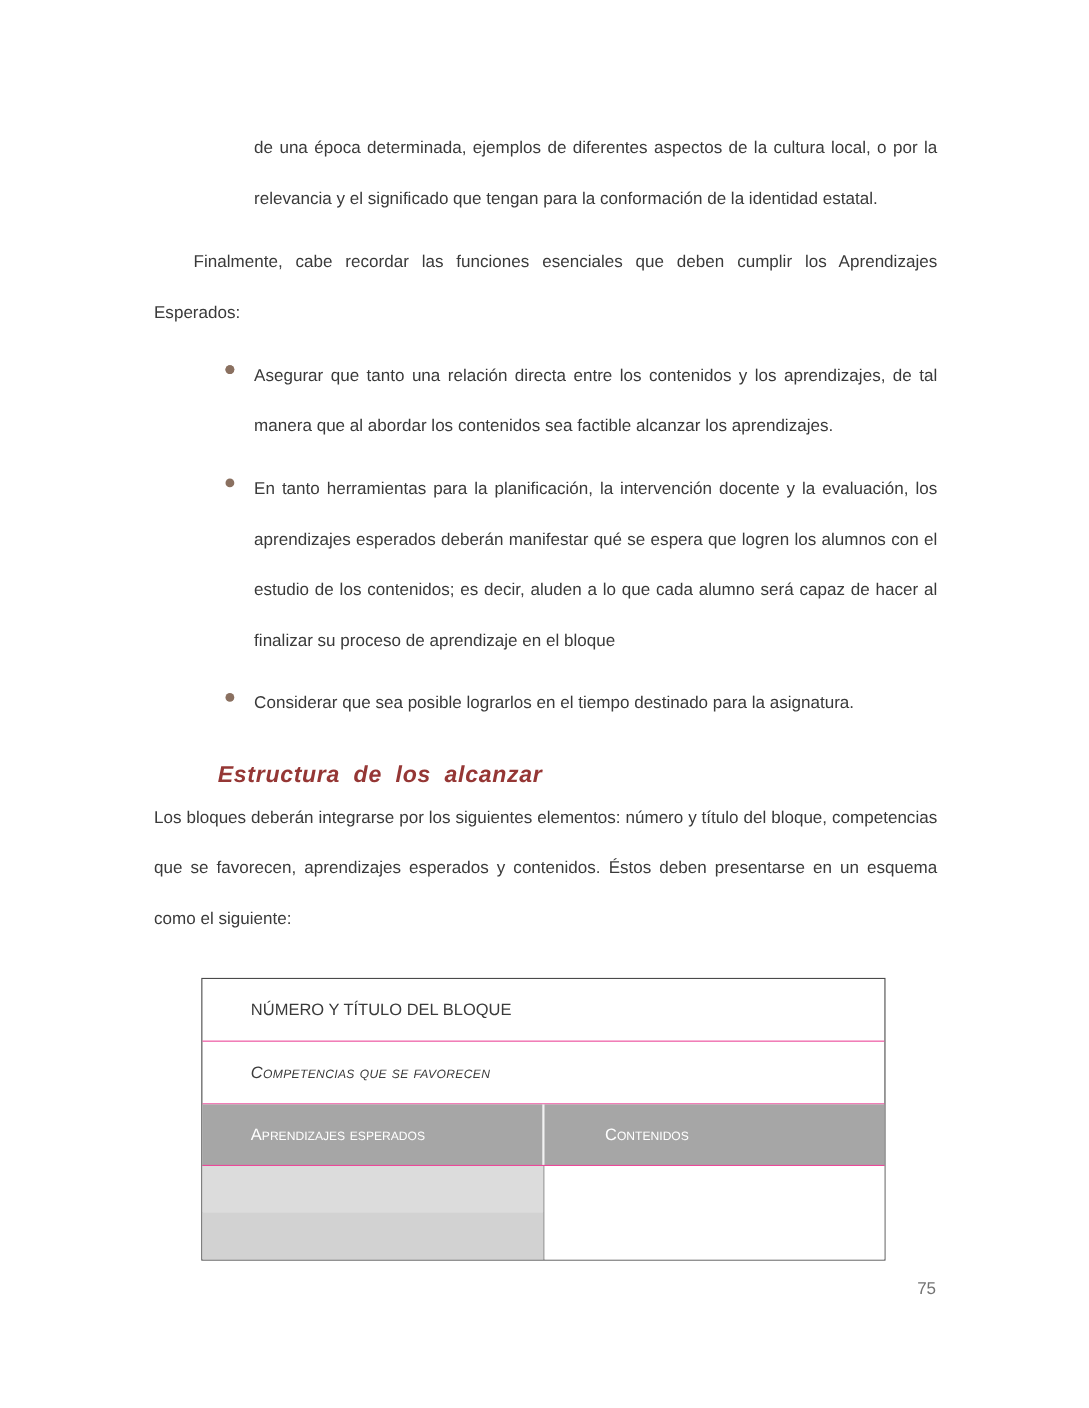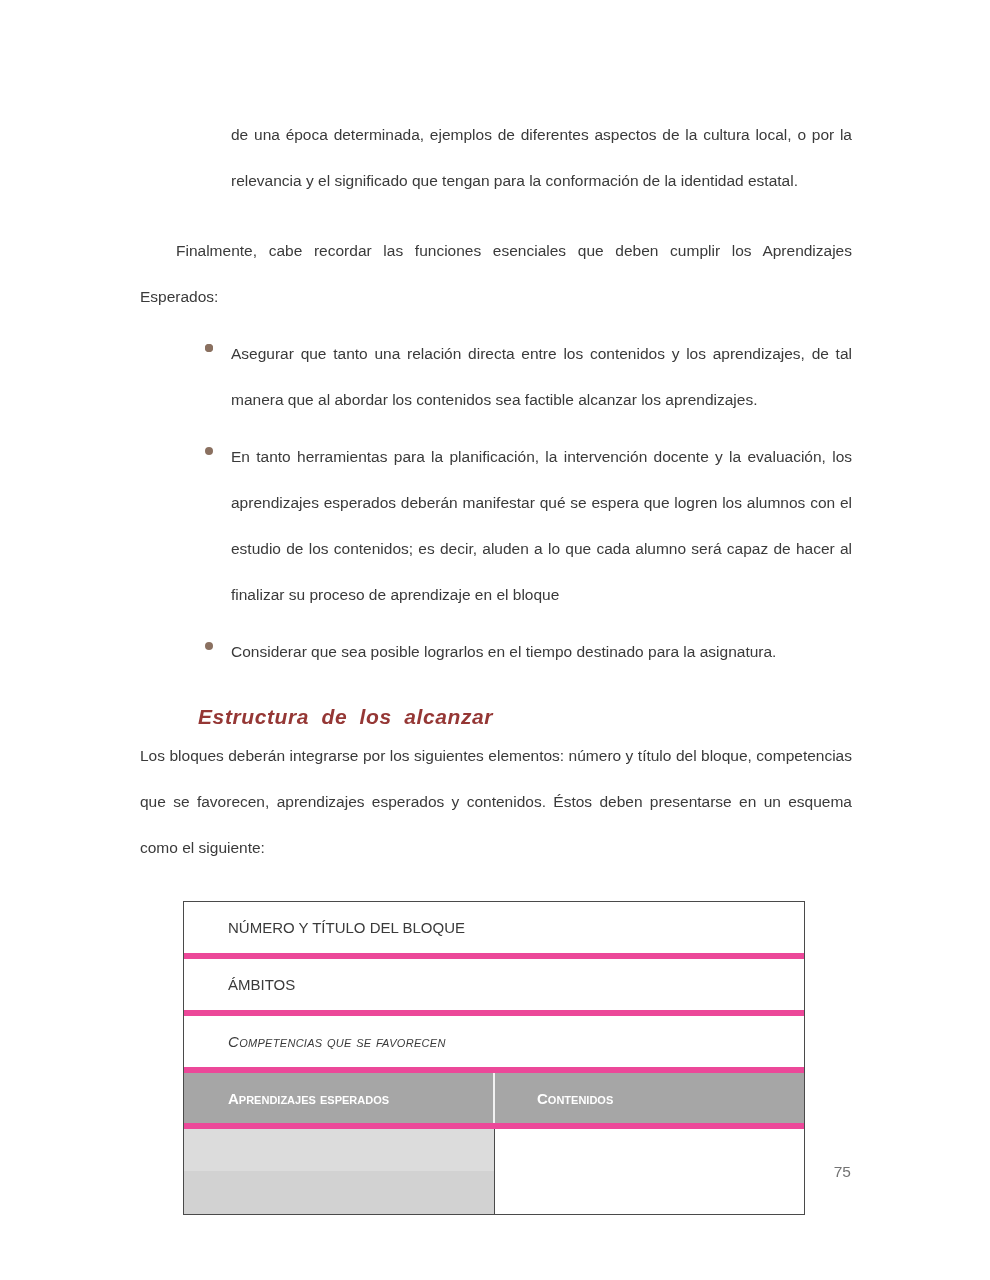--- a/index.html
+++ b/index.html
@@ -17,21 +17,21 @@
     left: 140px;
     top: 112px;
     width: 712px;
   }
   p, li { font-size: 15.5px; line-height: 46px; margin: 0; }
   .p-continuation {
     margin-left: 91px;
     text-align: justify;
   }
   .p-finalmente {
-    margin-top: 24px;
+    margin-top: 12px;
     text-indent: 36px;
     text-align: justify;
   }
   ul.bullets { list-style: none; margin: 9px 0 0 0; padding: 0; }
   li.bullet-item {
     position: relative;
     padding-left: 91px;
     margin-bottom: 11px;
     text-align: justify;
   }
@@ -60,58 +60,58 @@
   .schema {
     margin: 30px 0 0 43px;
     width: 622px;
     border: 1px solid #4a4a4a;
     box-sizing: border-box;
   }
   .srow {
     box-sizing: border-box;
     display: flex;
     align-items: center;
-    border-bottom: 6px solid #ec4899;
+    border-bottom: 1px solid #ec4899;
   }
   .srow:last-child { border-bottom: none; }
   .row-simple {
     height: 57px;
     padding-left: 44px;
     font-size: 15px;
   }
   .row-competencias {
     height: 57px;
     padding-left: 44px;
     font-size: 15px;
     font-variant: small-caps;
     letter-spacing: 0.3px;
     font-style: italic;
   }
   .header-row {
     height: 56px;
     background: #a6a6a6;
     color: #ffffff;
-    font-weight: bold;
+    font-weight: normal;
     font-variant: small-caps;
     font-size: 15px;
     align-items: stretch;
   }
   .header-cell {
     display: flex;
     align-items: center;
     box-sizing: border-box;
   }
   .header-left {
     width: 311px;
     padding-left: 44px;
     border-right: 2px solid #f2f2f2;
   }
   .header-right {
     flex: 1;
-    padding-left: 42px;
+    padding-left: 55px;
   }
   .body-row {
     height: 85px;
     align-items: stretch;
   }
   .body-left {
     width: 311px;
     box-sizing: border-box;
     border-right: 1px solid #4a4a4a;
     display: flex;
@@ -155,21 +155,20 @@
         <span class="bullet-text">Considerar que sea posible lograrlos en el tiempo destinado para la asignatura.</span>
       </li>
     </ul>
 
     <h2 class="section-heading">Estructura de los alcanzar</h2>
 
     <p class="p-esquema">Los bloques deberán integrarse por los siguientes elementos: número y título del bloque, competencias que se favorecen, aprendizajes esperados y contenidos. Éstos deben presentarse en un esquema como el siguiente:</p>
 
     <div class="schema">
       <div class="srow row-simple">NÚMERO Y TÍTULO DEL BLOQUE</div>
-      <div class="srow row-simple">ÁMBITOS</div>
       <div class="srow row-competencias">Competencias que se favorecen</div>
       <div class="srow header-row">
         <div class="header-cell header-left">Aprendizajes esperados</div>
         <div class="header-cell header-right">Contenidos</div>
       </div>
       <div class="srow body-row">
         <div class="body-left">
           <div class="body-left-top"></div>
           <div class="body-left-bottom"></div>
         </div>

